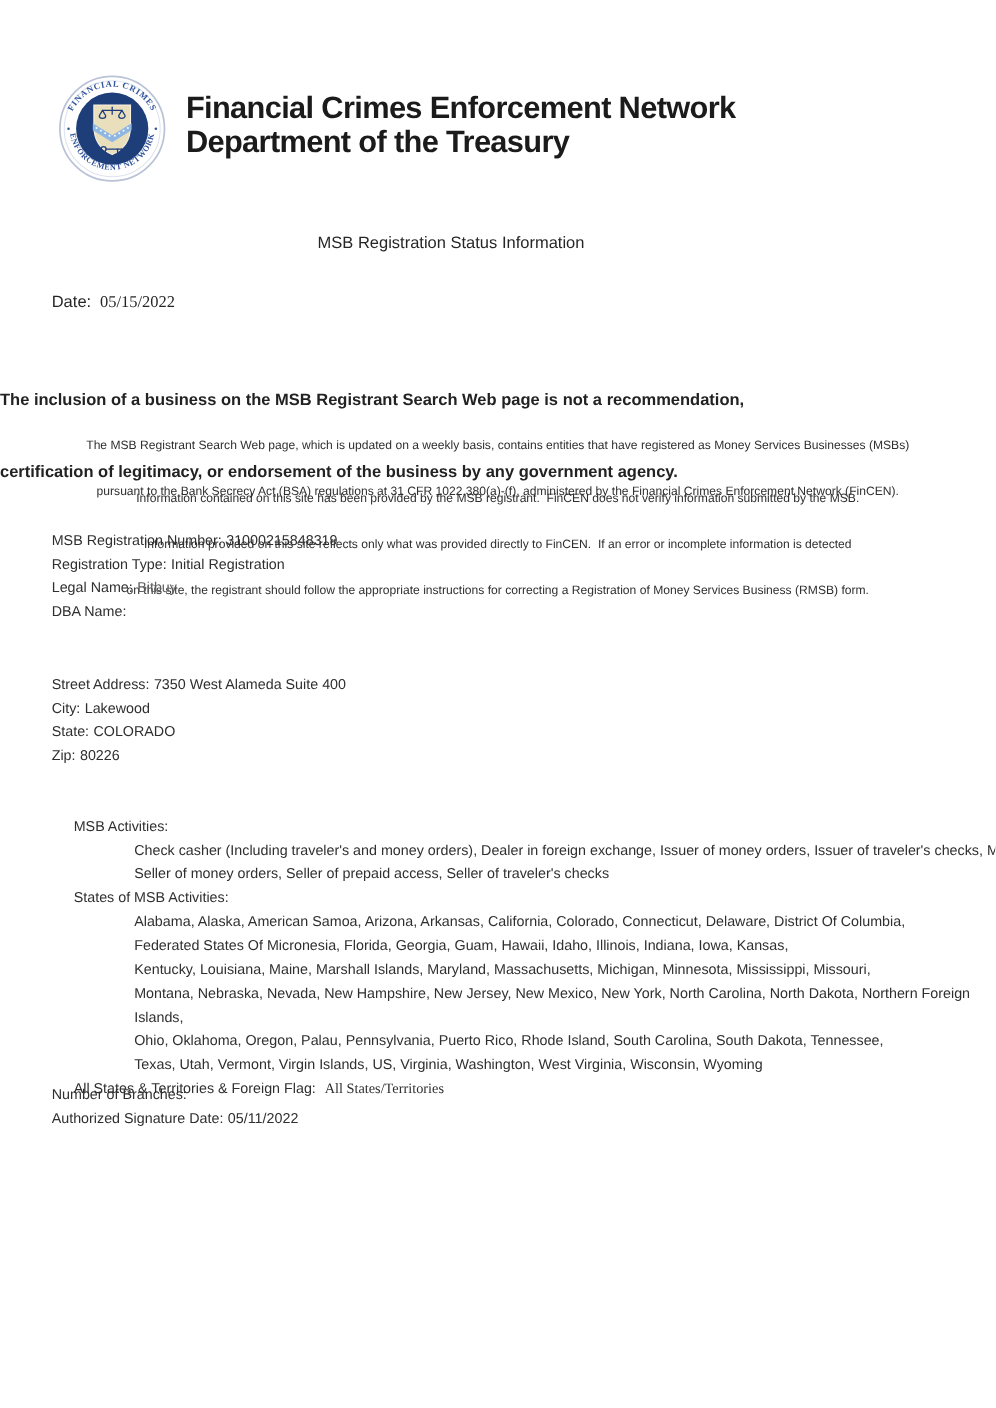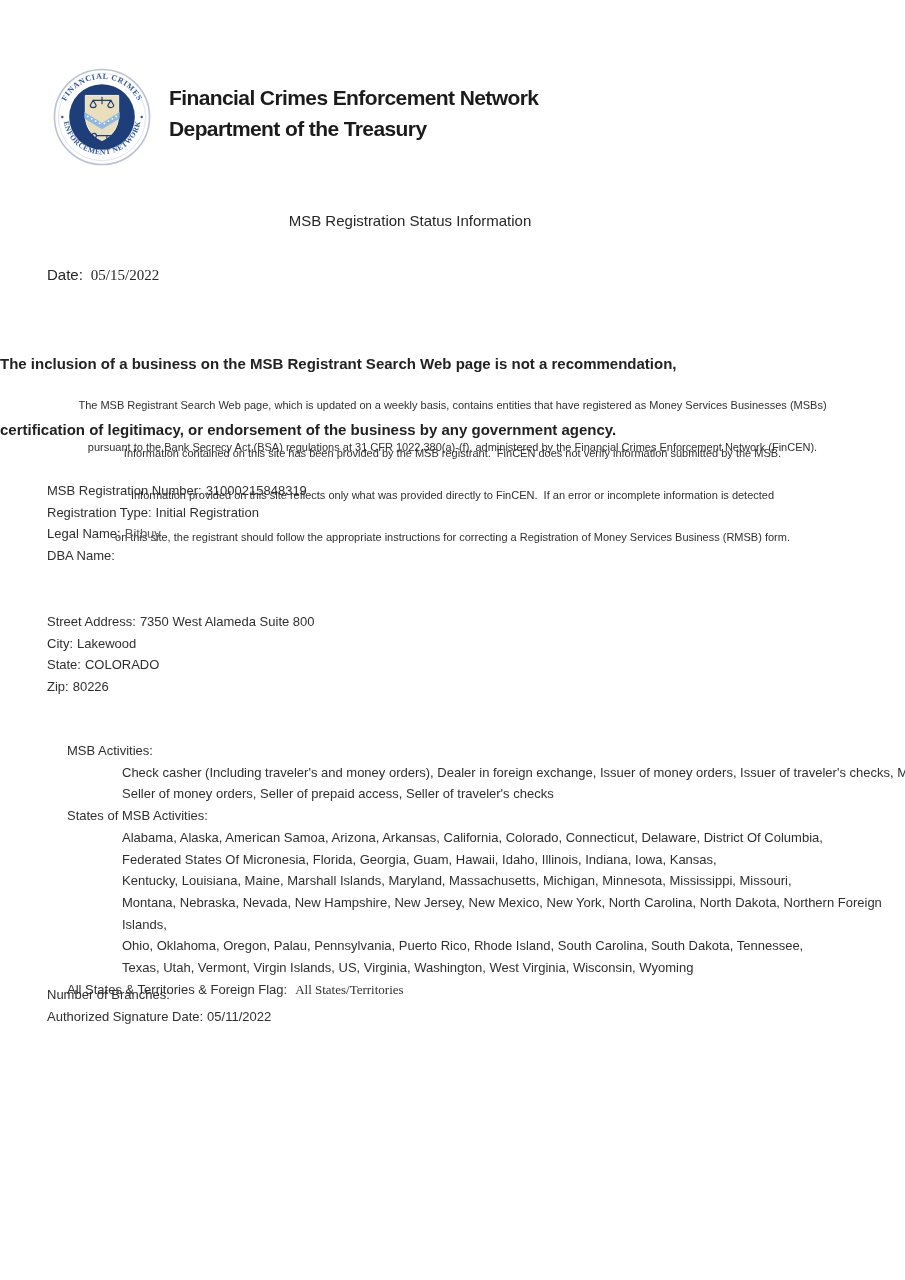--- a/index.html
+++ b/index.html
@@ -11,21 +11,21 @@
     font-family:"Liberation Sans", sans-serif;
     color:#2f2f2f;
     overflow:hidden;
   }
   .abs { position:absolute; }
 
   
   .seal { left:53px; top:67px; width:98px; height:100px; }
   .agency {
     left:169px; top:82px; width:560px;
-    font-weight:bold; font-size:21px; line-height:31px;
+    font-weight:bold; font-size:28px; line-height:31px;
     letter-spacing:-0.6px; color:#1b1b1b;
   }
 
   
   .doc-title {
     left:0; top:212px; width:820px;
     text-align:center; font-size:15px; color:#262626;
   }
   .date-line { left:47px; top:266px; font-size:15px; color:#262626; }
 
@@ -141,21 +141,21 @@
     <div class="kv">
       <span>Legal Name:</span><span class="val muted">Bitbuy</span>
     </div>
     <div class="kv">
       <span>DBA Name:</span><span class="val"></span>
     </div>
   </div>
 
   <div class="abs block addr-block">
     <div class="kv">
-      <span>Street Address:</span><span class="val">7350 West Alameda Suite 800</span>
+      <span>Street Address:</span><span class="val">7350 West Alameda Suite 400</span>
     </div>
     <div class="kv">
       <span>City:</span><span class="val">Lakewood</span>
     </div>
     <div class="kv">
       <span>State:</span><span class="val">COLORADO</span>
     </div>
     <div class="kv">
       <span>Zip:</span><span class="val">80226</span>
     </div>

